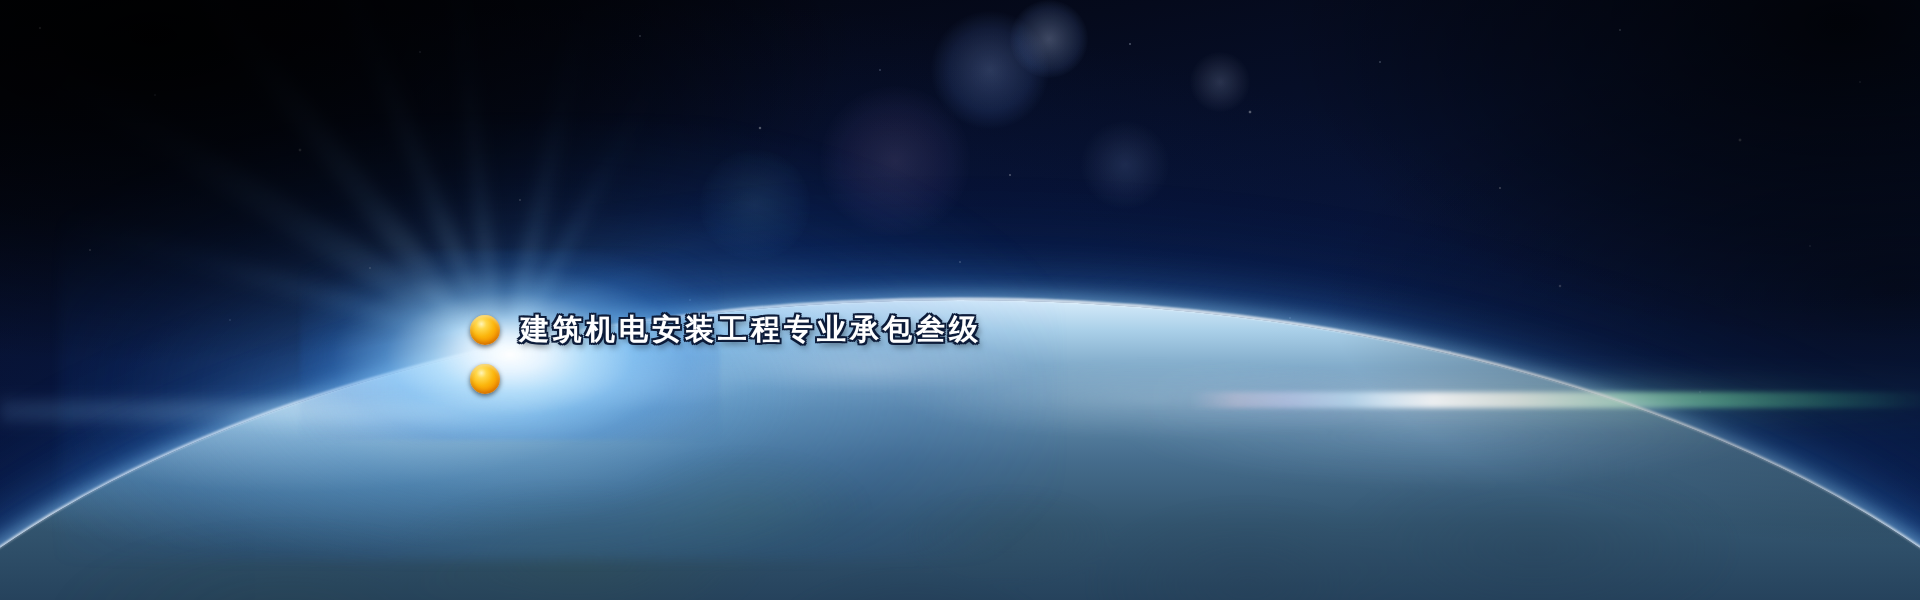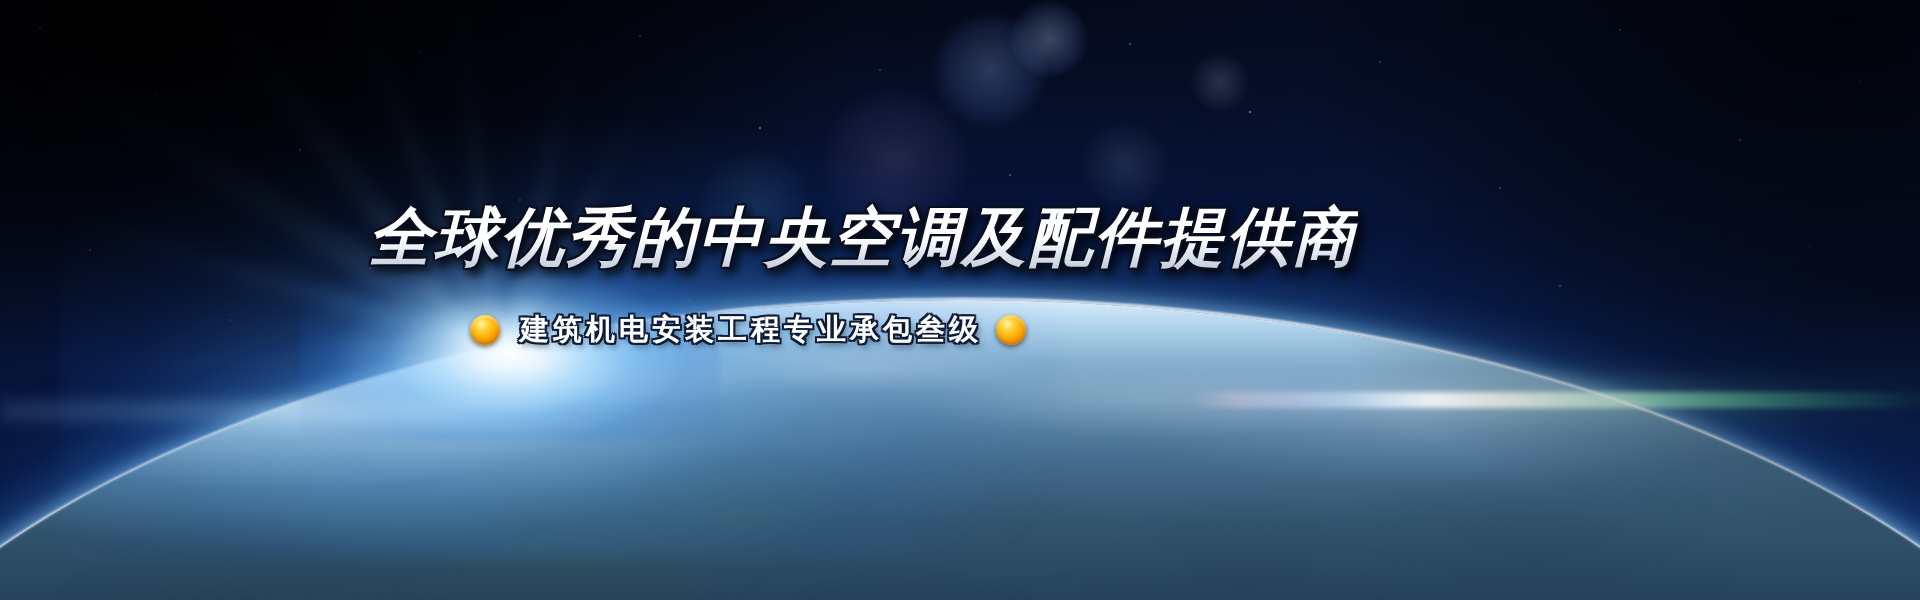--- a/index.html
+++ b/index.html
@@ -349,21 +349,21 @@
       drop-shadow(0 2px 0 rgba(8,14,32,0.95))
       drop-shadow(0 -2px 0 rgba(8,14,32,0.95))
       drop-shadow(4px 5px 5px rgba(0,0,0,0.75));
   }
 
   .bullets {
     position: absolute;
     left: 470px;
     top: 310px;
     display: flex;
-    flex-direction: row;
+    flex-direction: column;
     gap: 14px;
   }
 
   .bullet-row {
     display: flex;
     align-items: center;
     gap: 20px;
   }
 
   .bullet-dot {
@@ -431,21 +431,20 @@
   <div class="sun-core"></div>
 
   <div class="horizon-left"></div>
   <div class="aurora-wide"></div>
   <div class="aurora"></div>
 
   <div class="vignette"></div>
 
   <div class="content">
 
-    <div class="headline">全球优秀的中央空调及配件提供商</div>
 
     <div class="bullets">
 
       <div class="bullet-row">
         <span class="bullet-dot"></span>
         <span class="bullet-text">建筑机电安装工程专业承包叁级</span>
       </div>
 
       <div class="bullet-row">
         <span class="bullet-dot"></span>

